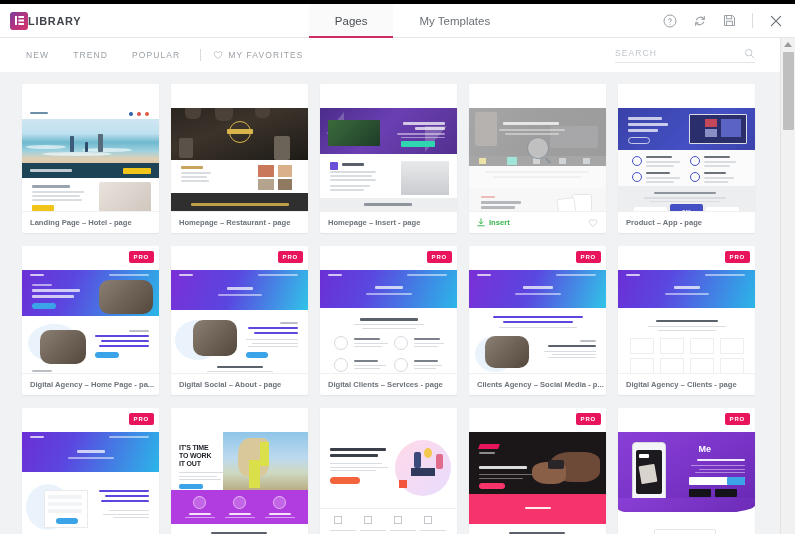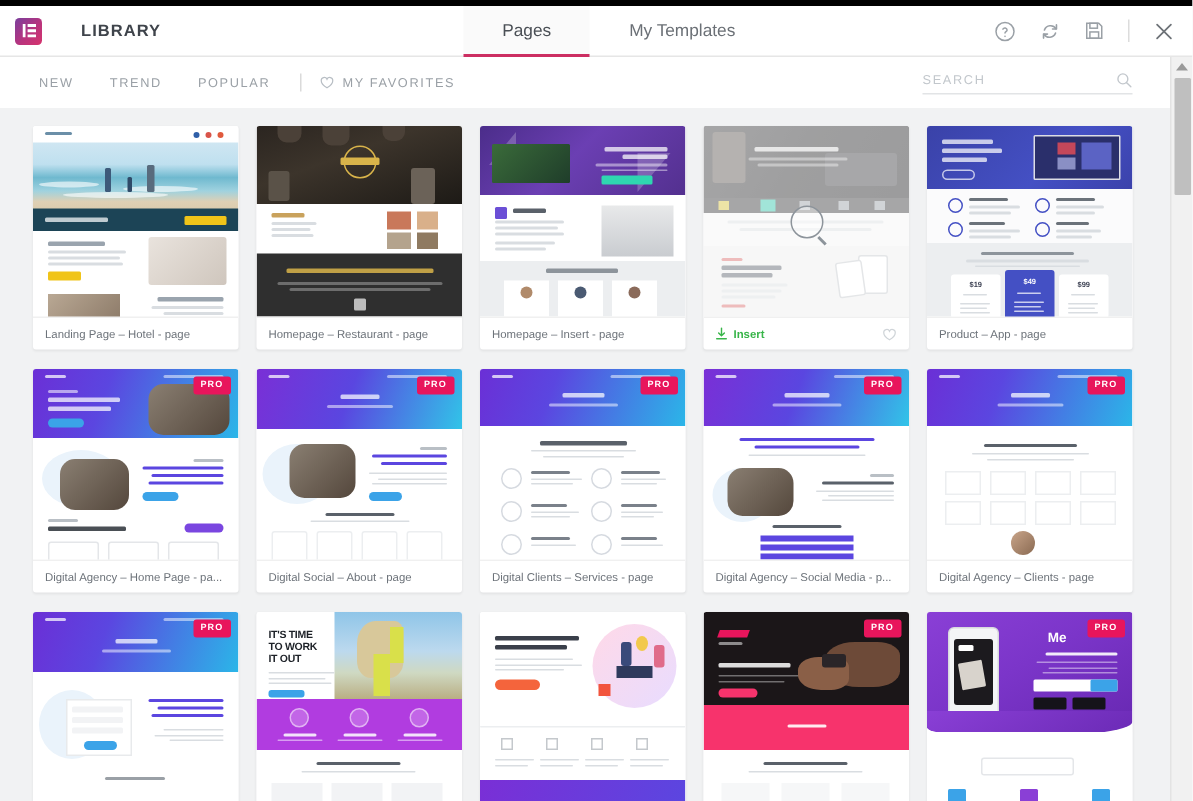--- a/index.html
+++ b/index.html
@@ -12,21 +12,21 @@
   .window { position: relative; width: 795px; height: 534px; background:#f1f2f3; }
 
   
   .topstrip { height: 4px; background:#000; }
 
   
   .header {
     height: 34px; background:#fff; display:flex; align-items:stretch;
     border-bottom:1px solid #e6e6e6; position:relative;
   }
-  .brand { display:flex; align-items:center; gap:26px; padding-left:10px; width:260px; }
+  .brand { display:flex; align-items:center; gap:0; padding-left:10px; width:260px; }
   .logo-mark {
     width:18px; height:18px; border-radius:3px;
     background: linear-gradient(135deg,#7a3f9d 0%, #b8347e 55%, #d6336c 100%);
     display:flex; align-items:center; justify-content:center;
   }
   .logo-mark svg { display:block; }
   .brand-title {
     font-size:11px; font-weight:bold; letter-spacing:.7px; color:#3f444b;
   }
   .tabs { display:flex; align-items:stretch; flex:1; justify-content:center; }
@@ -83,25 +83,26 @@
   }
   .card {
     background:#fff; border-radius:2px; box-shadow:0 1px 2px rgba(0,0,0,.07);
     overflow:hidden; cursor:pointer; display:flex; flex-direction:column;
     height:149px;
   }
   .thumb {
     height:128px; position:relative; overflow:hidden; background:#fff;
     border-bottom:1px solid #f0f0f0;
   }
-  .thumb-inner { position:absolute; inset:0; }
+  .thumb-inner { position:absolute; inset:0;margin-top:24px; }
   .cardlabel {
     height:21px; display:flex; align-items:center; padding:0 8px;
     font-size:7.6px; color:#6d737a; white-space:nowrap; overflow:hidden;
     text-overflow:ellipsis;
+    font-weight:bold;
   }
   .cardlabel.insert { color:#39b54a; font-weight:bold; gap:4px; justify-content:space-between;}
   .insert-left{ display:flex; align-items:center; gap:4px; }
   .heart-small{ color:#cfd4d8; }
 
   .pro-badge {
     position:absolute; top:5px; right:5px; background:#e8155c; color:#fff;
     font-size:6px; font-weight:bold; letter-spacing:.8px; padding:3px 5px;
     border-radius:2px; z-index:6;
   }
@@ -646,21 +647,21 @@
             <div class="ln" style="right:10px;top:75px;width:48px;height:2.2px;background:#5a616a;"></div>
             <div class="ln" style="right:10px;top:81px;width:52px;height:1.3px;"></div>
             <div class="ln" style="right:10px;top:84px;width:44px;height:1.3px;"></div>
             <div class="ln" style="right:10px;top:87px;width:48px;height:1.3px;"></div>
             <div class="ln" style="left:46px;top:104px;width:46px;height:2.2px;background:#5a616a;"></div>
             <div class="blk" style="left:38px;top:111px;width:62px;height:4px;background:#5b46e0;"></div>
             <div class="blk" style="left:38px;top:117px;width:62px;height:4px;background:#5b46e0;"></div>
             <div class="blk" style="left:38px;top:123px;width:62px;height:4px;background:#5b46e0;"></div>
           </div>
         </div>
-        <div class="cardlabel">Digital Agency – Social Media - p...</div>
+        <div class="cardlabel">Clients Agency – Social Media - p...</div>
       </div>
 
       <div class="card">
         <div class="thumb">
           <div class="pro-badge">PRO</div>
           <div class="thumb-inner">
             <div class="da-hero" style="height:38px;">
               <div class="lnw" style="left:8px;top:4px;width:14px;height:2px;"></div>
               <div class="lnw" style="right:10px;top:4px;width:40px;height:1.6px;background:rgba(255,255,255,.5);"></div>
               <div class="lnw" style="left:50%;transform:translateX(-50%);top:16px;width:26px;height:3px;"></div>

